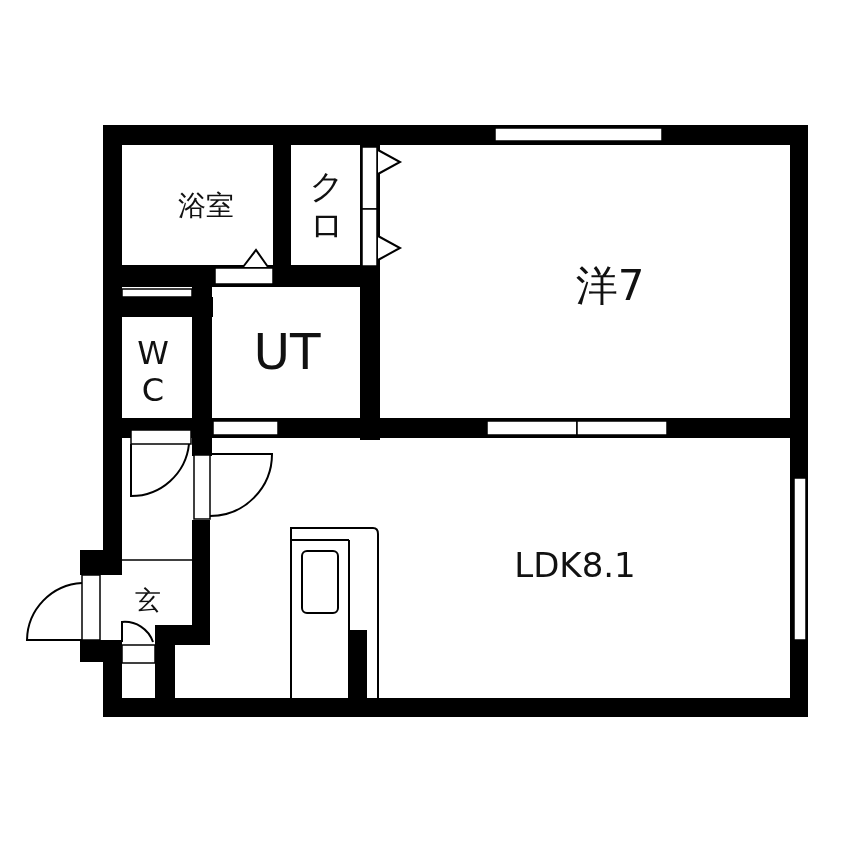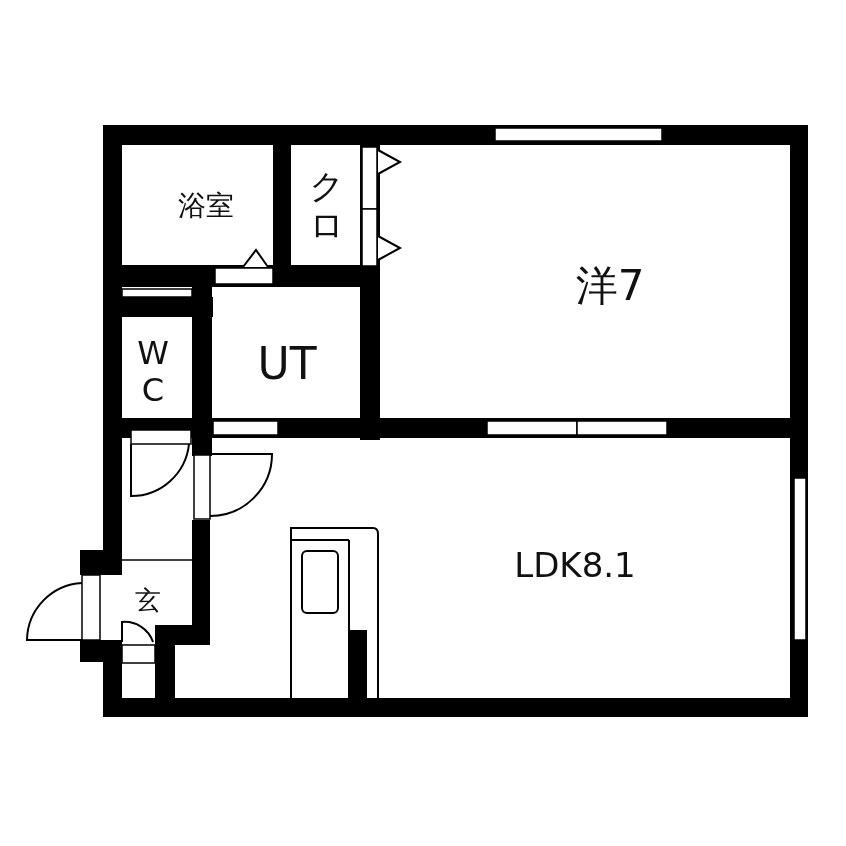--- a/index.html
+++ b/index.html
@@ -78,17 +78,17 @@
     <line x1="349" y1="540" x2="349" y2="698"></line>
     <rect x="302" y="551" width="36" height="62" rx="5"></rect>
   </g>
   <rect x="349" y="630" width="18" height="68" fill="#000"></rect>
 </svg>
 
 <div class="label" style="left:197px;top:206px;font-size:28px;margin-left:9px;">浴室</div>
 <div class="label" style="left:327px;top:206px;font-size:34px;white-space:pre;text-align:center;line-height:1.15;">ク
 ロ</div>
 <div class="label" style="left:570px;top:286px;font-size:42px;margin-left:40px;">洋7</div>
-<div class="label" style="left:287px;top:352px;font-size:44px;margin-top:12px;">UT</div>
+<div class="label" style="left:287px;top:352px;font-size:50px;">UT</div>
 <div class="label" style="left:153px;top:372px;font-size:32px;white-space:pre;text-align:center;line-height:1.15;">W
 C</div>
 <div class="label" style="left:148px;top:600px;font-size:26px;">玄</div>
 <div class="label" style="left:575px;top:565px;font-size:34px;">LDK8.1</div>
 
 </body></html>

